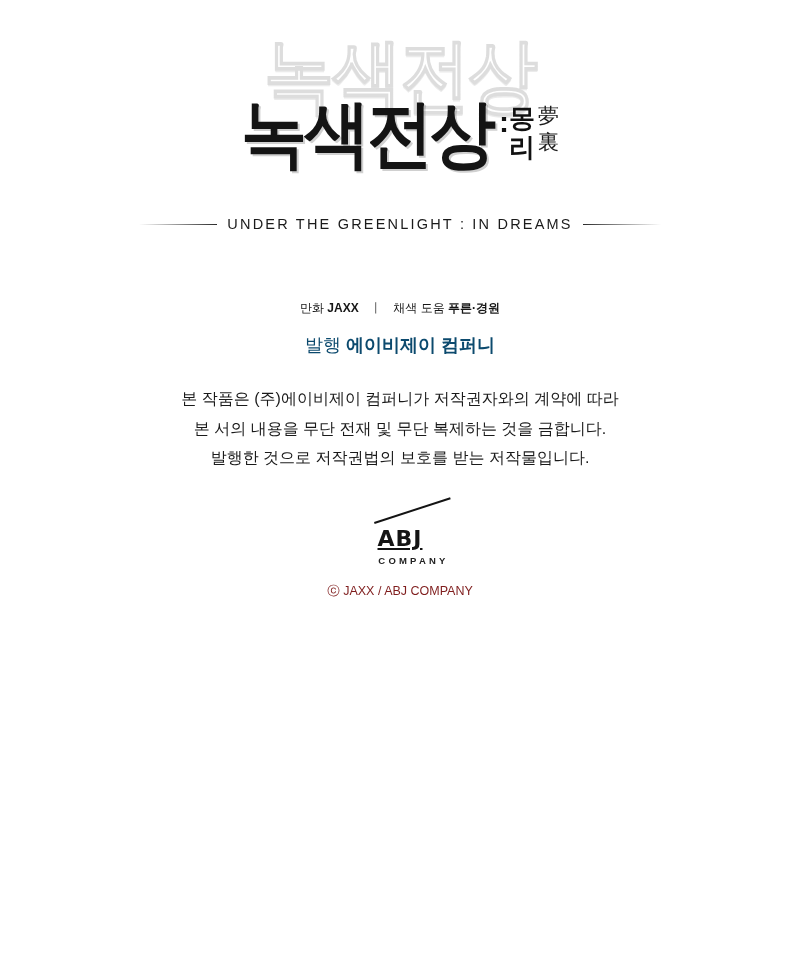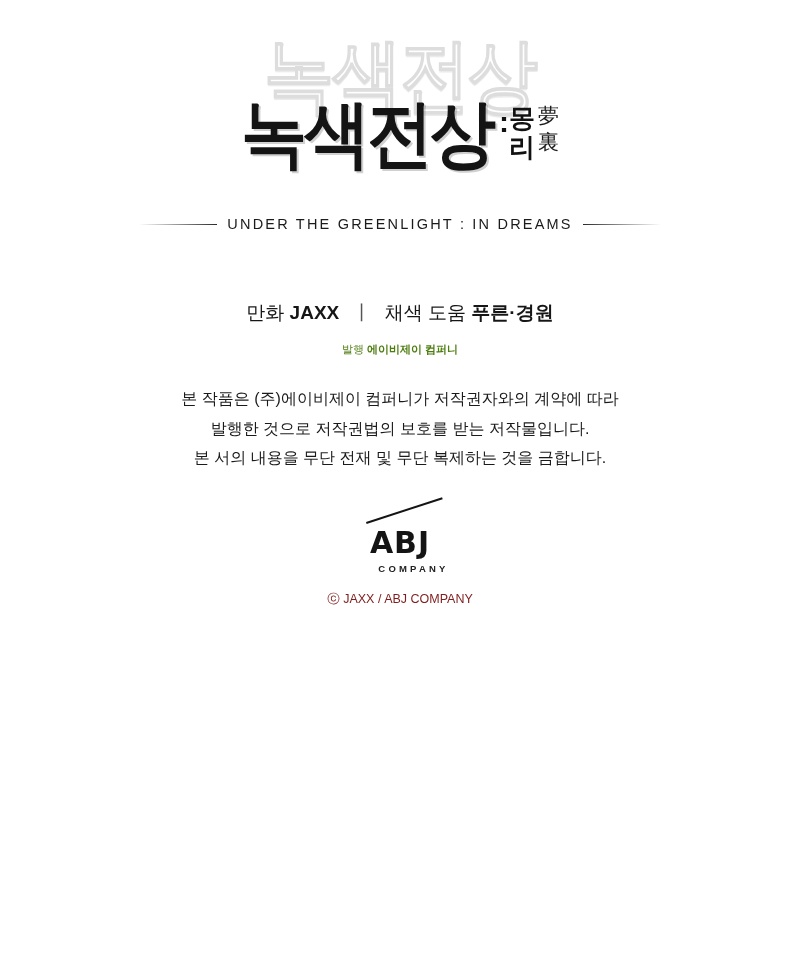--- a/index.html
+++ b/index.html
@@ -128,36 +128,36 @@
 
   
   .credits {
     position: absolute;
     top: 300px;
     left: 0;
     width: 800px;
     text-align: center;
   }
   .credit-line-1 {
-    font-size: 19px;
+    font-size: 12px;
     color: #161616;
     margin-bottom: 16px;
     white-space: nowrap;
   }
   .credit-line-1 .label { font-weight: normal; }
   .credit-line-1 .name { font-weight: bold; }
   .credit-line-1 .sep {
     display: inline-block;
     margin: 0 8px;
     color: #555;
     font-weight: normal;
   }
   .credit-line-2 {
-    font-size: 11px;
-    color: #4d7c0f;
+    font-size: 18px;
+    color: #0c4a6e;
   }
   .credit-line-2 .name { font-weight: bold; }
 
   
   .legal {
     position: absolute;
     top: 384px;
     left: 0;
     width: 800px;
     text-align: center;
@@ -171,25 +171,26 @@
     position: absolute;
     top: 528px;
     left: 0;
     width: 800px;
     text-align: center;
   }
   .logo-mark {
     display: inline-block;
     position: relative;
     font-family: "DejaVu Sans", sans-serif;
-    font-size: 30px;
+    font-size: 22px;
     font-weight: bold;
     letter-spacing: 1px;
     color: #141414;
     line-height: 1;
+    text-decoration: underline;
   }
   .logo-mark .slash {
     position: absolute;
     left: -4px;
     top: -6px;
     width: 80px;
     height: 46px;
     border-top: 2px solid #141414;
     transform: rotate(-18deg);
     transform-origin: left top;
@@ -253,22 +254,22 @@
       <span class="name">푸른·경원</span>
     </div>
     <div class="credit-line-2">
       <span class="label">발행</span>
       <span class="name">에이비제이 컴퍼니</span>
     </div>
   </div>
 
   <div class="legal">
     <div>본 작품은 (주)에이비제이 컴퍼니가 저작권자와의 계약에 따라</div>
+    <div>본 서의 내용을 무단 전재 및 무단 복제하는 것을 금합니다.</div>
     <div>발행한 것으로 저작권법의 보호를 받는 저작물입니다.</div>
-    <div>본 서의 내용을 무단 전재 및 무단 복제하는 것을 금합니다.</div>
   </div>
 
   <div class="logo-block">
     <div class="logo-mark">
       <span>ABJ</span>
       <span class="slash"></span>
     </div>
     <div class="logo-sub">COMPANY</div>
     <div class="copyright">ⓒ JAXX / ABJ COMPANY</div>
   </div>

